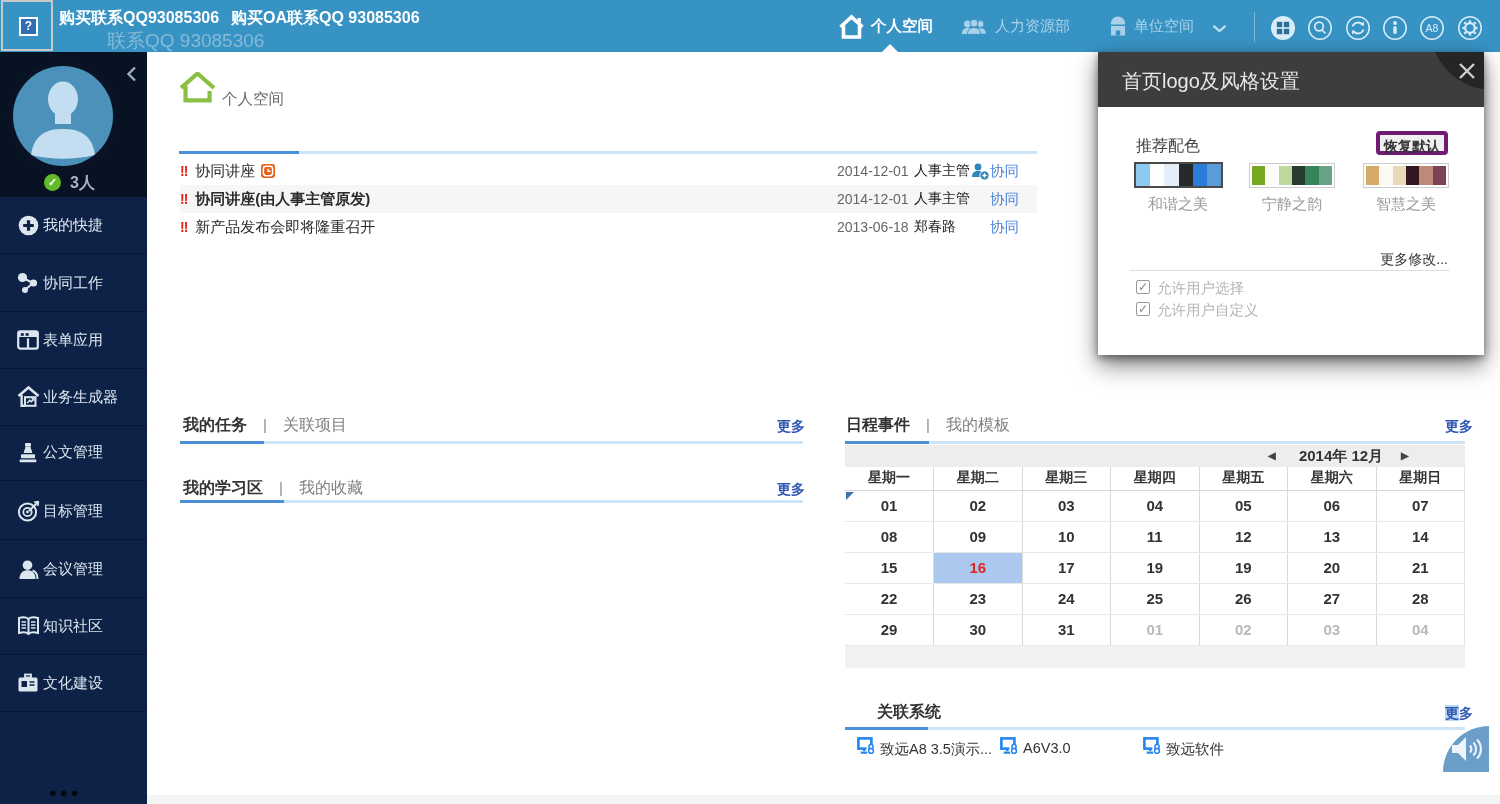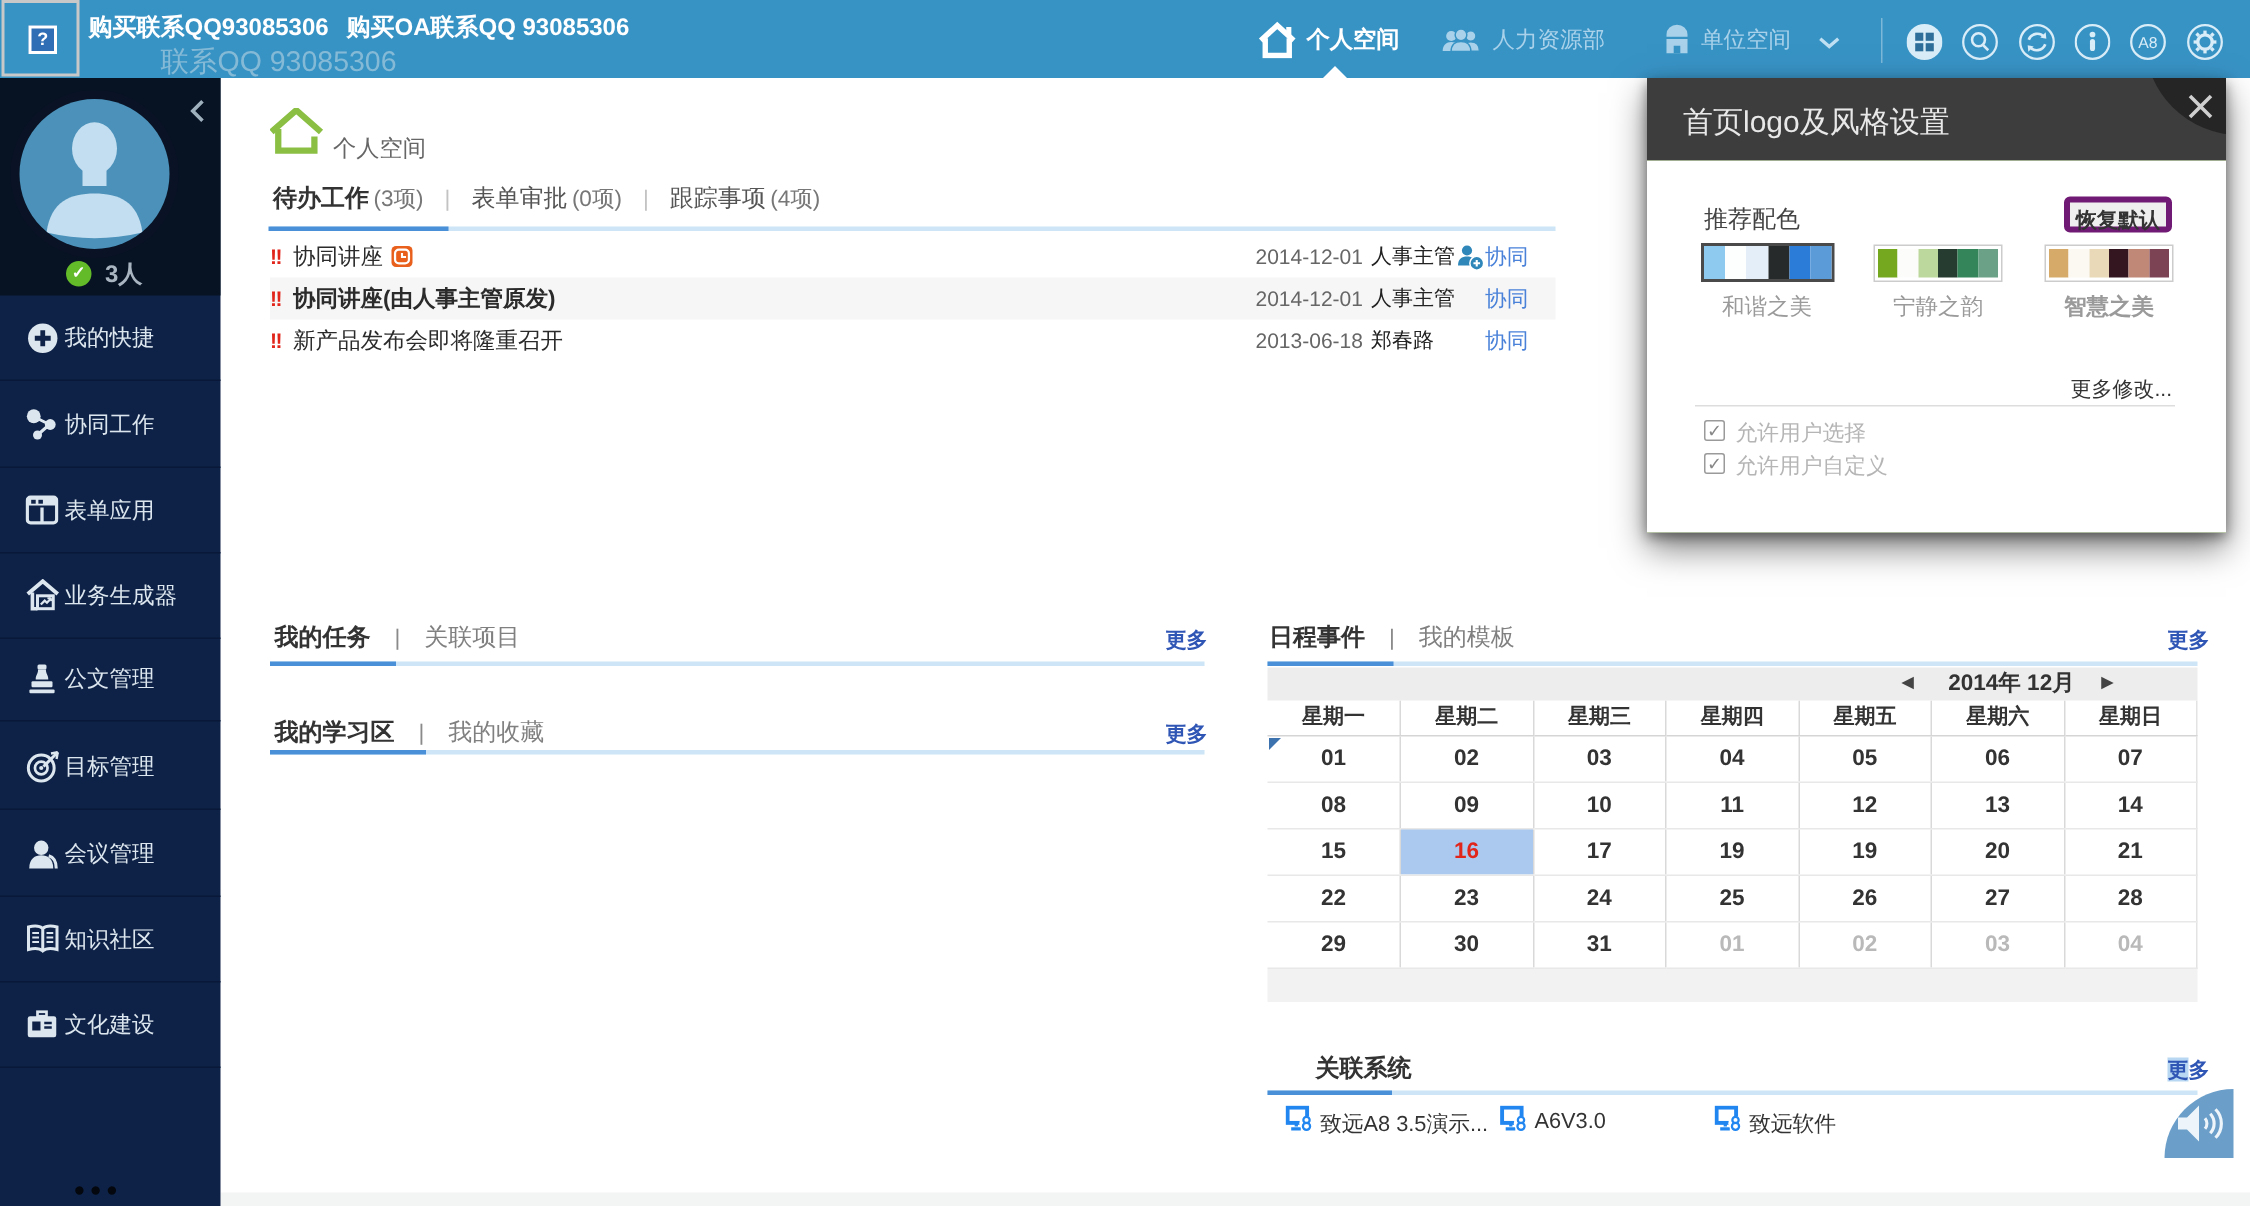--- a/index.html
+++ b/index.html
@@ -80,21 +80,20 @@
 </style>
 </head>
 <body>
 <div id="page">
   <div id="main">
     <svg style="position:absolute;left:33px;top:20px" width="36" height="31" viewBox="0 0 36 31">
       <path d="M1 16 L17.5 1.5 L34 16" fill="none" stroke="#8abf44" stroke-width="4.2"></path>
       <path d="M5.5 14 L5.5 28.4 L29.6 28.4 L29.6 19" fill="none" stroke="#8abf44" stroke-width="4.2"></path>
     </svg>
     <div id="hometitle">个人空间</div>
-    <div class="tabs" style="left:35px; top:70px;"><b>待办工作</b><span class="cnt2">(3项)</span><span class="sep">|</span>表单审批<span class="cnt2">(0项)</span><span class="sep">|</span>跟踪事项<span class="cnt2">(4项)</span></div>
     <div class="ul-light" style="left:33px; top:99px; width:857px;"></div>
     <div class="ul-dark" style="left:32px; top:99px; width:120px;"></div>
 
     <div class="trow" style="top:105px;"><span class="bang">!!</span>协同讲座<span id="clockbadge"><svg width="14" height="14" viewBox="0 0 13 13">
             <rect x="2.2" y="2.2" width="8.6" height="8.6" rx="2.4" fill="none" stroke="#fff" stroke-width="1.4"></rect>
             <path d="M6.5 4.3 V6.8 H9" stroke="#fff" stroke-width="1.3" fill="none"></path>
           </svg></span>
       <span class="dt">2014-12-01</span><span class="nm">人事主管</span>
       <svg style="position:absolute;left:790px;top:5px" width="22" height="20" viewBox="0 0 22 20">
           <circle cx="8" cy="5" r="3.4" fill="#2e86b9"></circle>
@@ -436,21 +435,21 @@
       <div class="swatch" style="left:265px;">
           <div style="background:#d6ab6a"></div>
           <div style="background:#fcf9f3"></div>
           <div style="background:#ead9b8"></div>
           <div style="background:#33161f"></div>
           <div style="background:#c08876"></div>
           <div style="background:#7c4355"></div>
         </div>
       <div class="swlabel" style="left:37px;">和谐之美</div>
       <div class="swlabel" style="left:151px;text-align:center;">宁静之韵</div>
-      <div class="swlabel" style="left:265px;font-weight:bold;">智慧之美</div>
+      <div class="swlabel" style="left:265px;">智慧之美</div>
       <div style="position:absolute;right:36px;top:144px;font-size:14px;color:#333;">更多修改...</div>
       <div style="position:absolute;left:32px;right:34px;top:163px;height:1px;background:#ddd;"></div>
       <div class="chk" style="top:173px;">✓</div>
         <div class="chklbl" style="top:172px;">允许用户选择</div>
       <div class="chk" style="top:195px;">✓</div>
         <div class="chklbl" style="top:194px;">允许用户自定义</div>
     </div>
   </div>
 </div>
 

